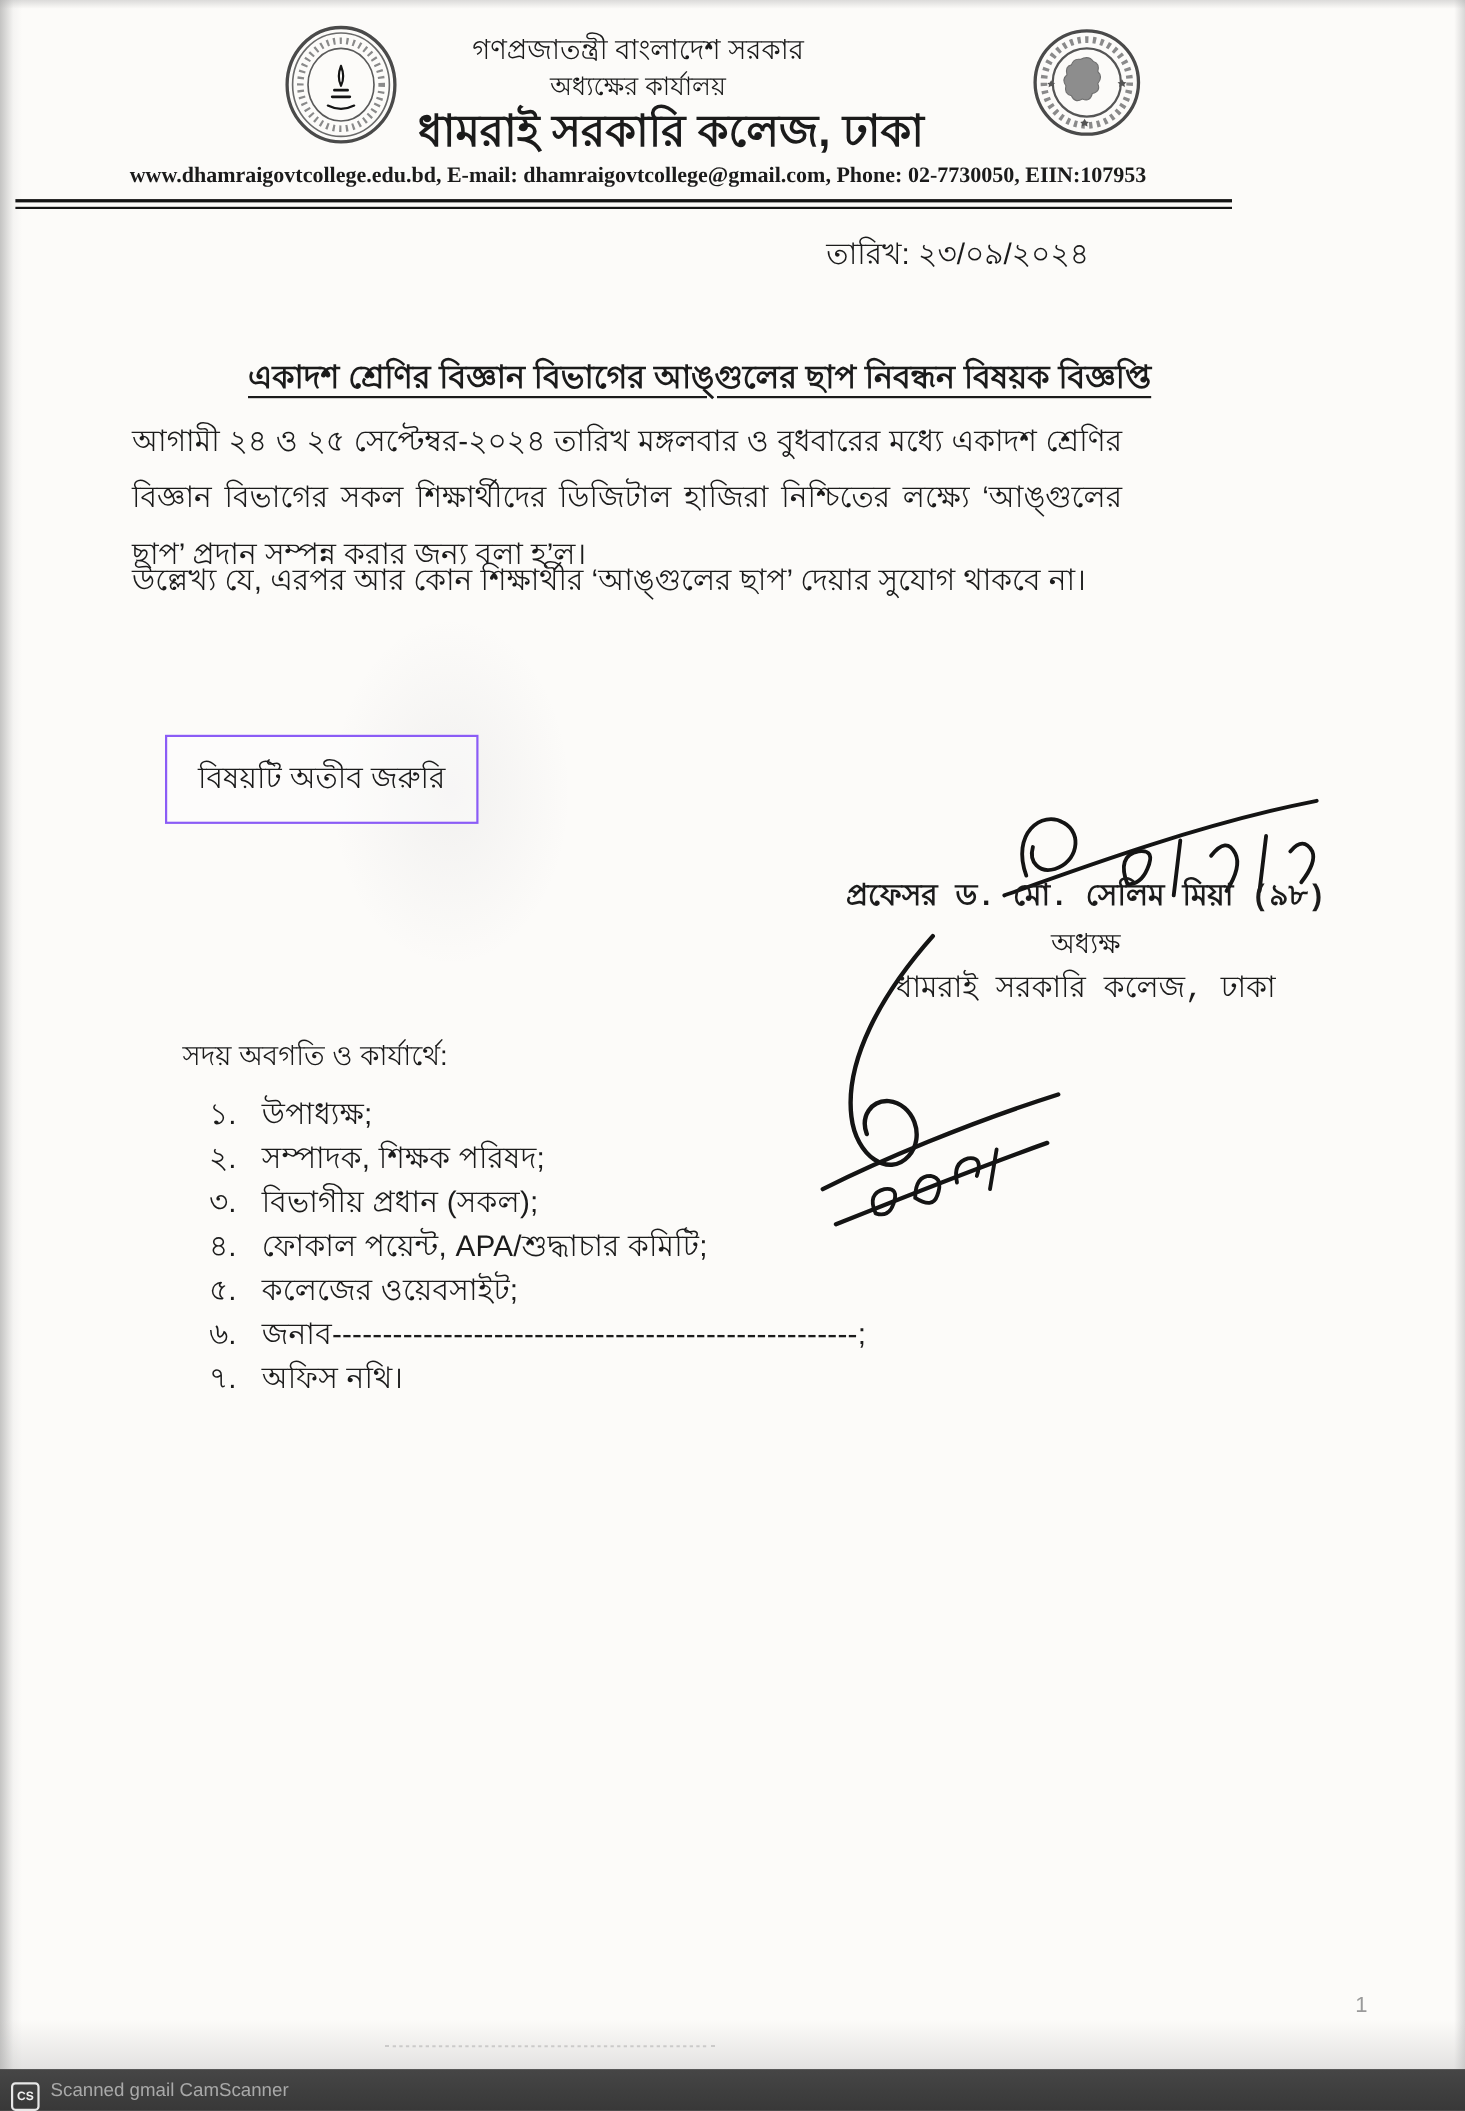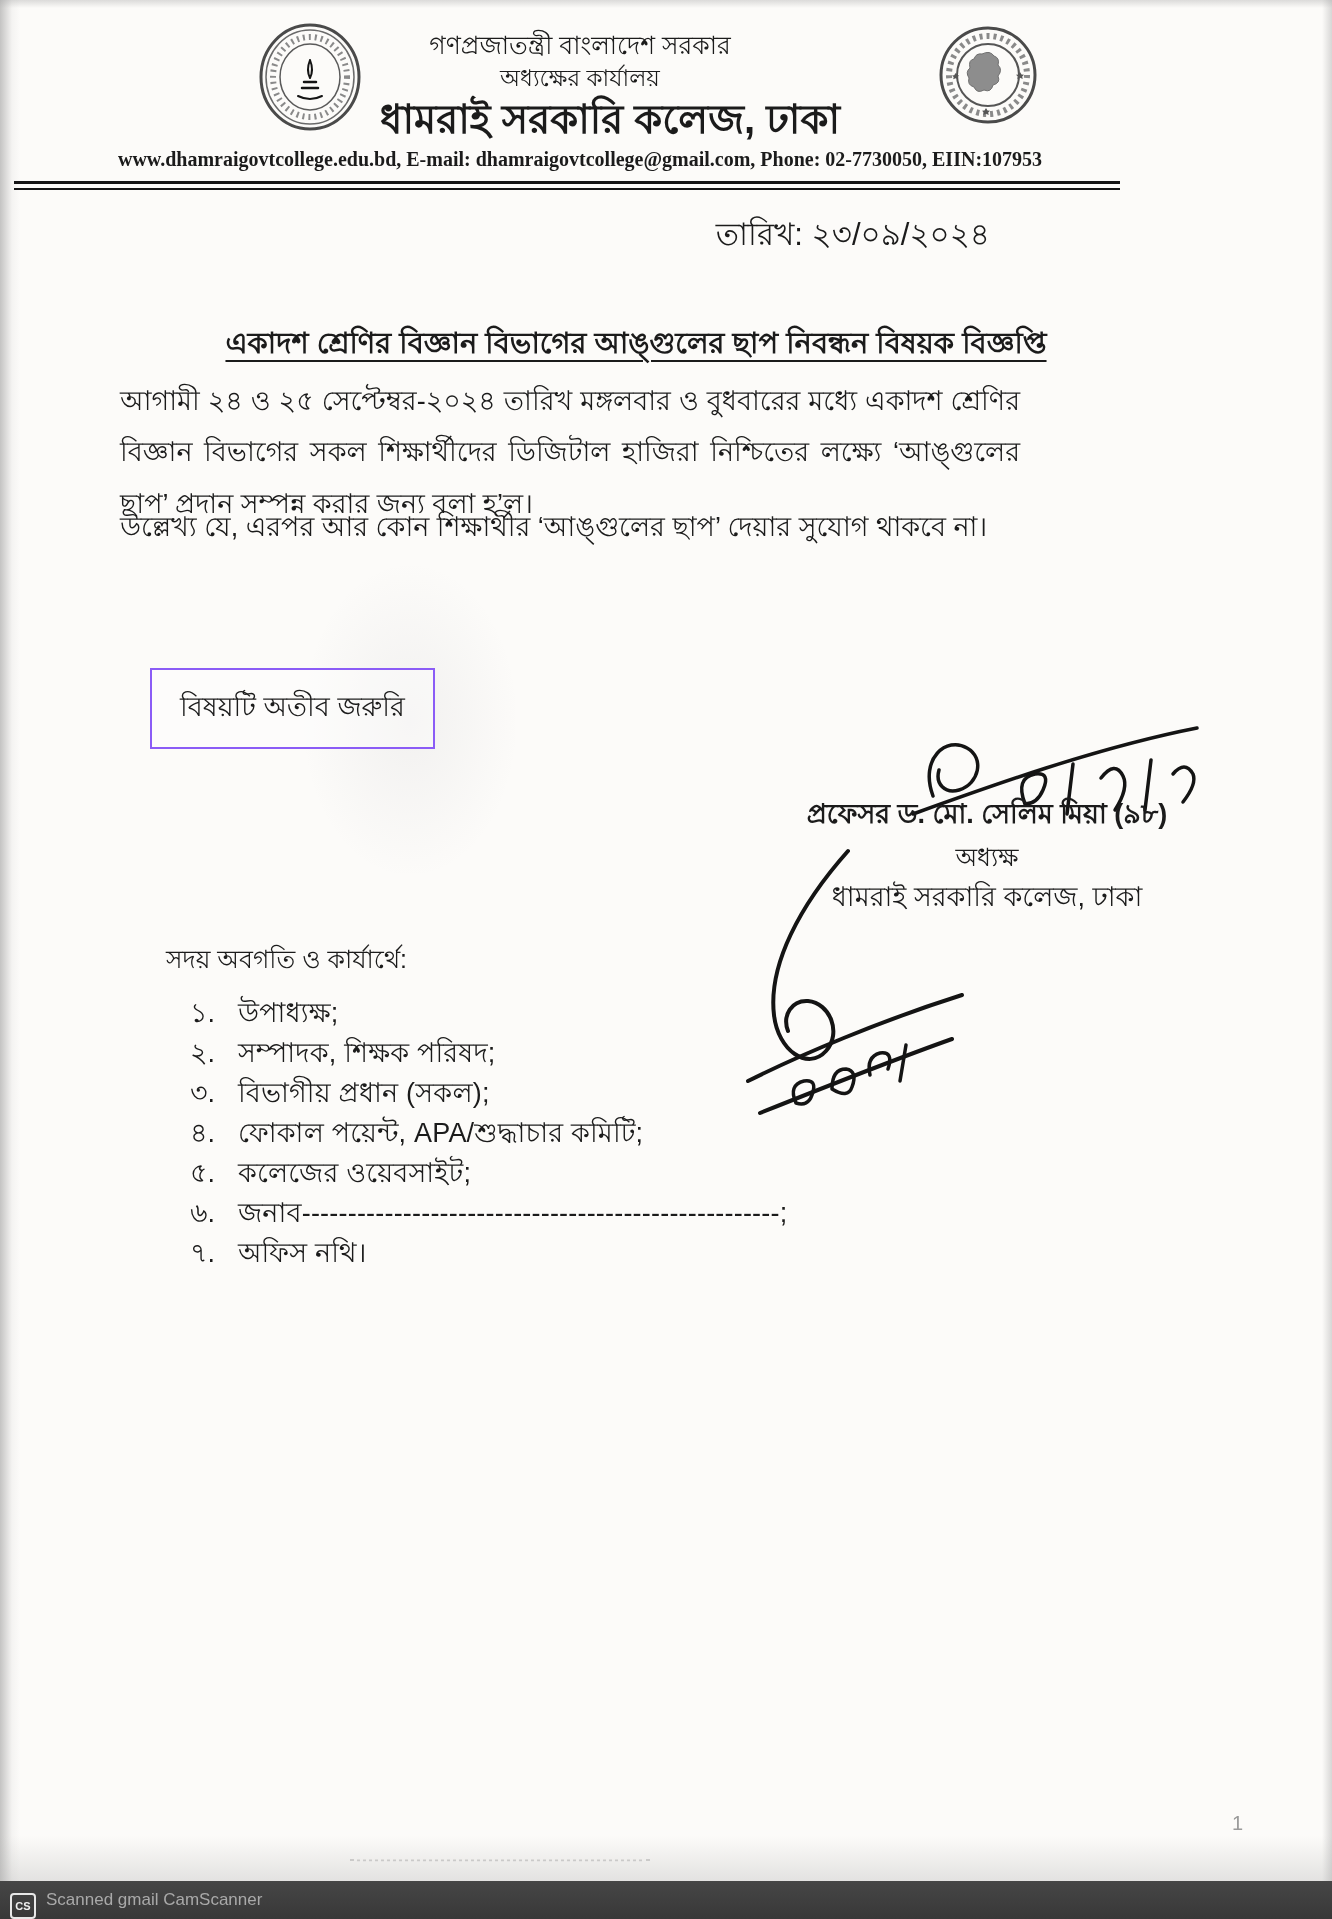--- a/index.html
+++ b/index.html
@@ -25,38 +25,38 @@
   .centered{text-align:center;}
 
   
   .h-line1{left:330px;top:26px;width:500px;font-size:25px;font-family:"Liberation Sans",sans-serif;}
   .h-line2{left:330px;top:60px;width:500px;font-size:23px;font-family:"Liberation Sans",sans-serif;}
   .h-line3{left:280px;top:88px;width:660px;font-size:40px;font-weight:bold;font-family:"Liberation Sans",sans-serif;}
   .h-contact{left:60px;top:148px;width:1040px;font-size:20px;font-weight:600;}
   .rule1{left:14px;top:181px;width:1106px;height:3px;background:#151515;}
   .rule2{left:14px;top:188px;width:1106px;height:2px;background:#151515;}
 
-  .date-line{left:690px;top:210px;width:300px;text-align:right;font-size:31px;font-family:"Liberation Sans",sans-serif;}
+  .date-line{left:690px;top:210px;width:300px;text-align:right;font-size:27px;font-family:"Liberation Sans",sans-serif;}
 
   .title{
     left:156px;top:320px;width:960px;font-size:29px;font-weight:bold;
     font-family:"Liberation Sans",sans-serif;
     text-decoration:underline;text-underline-offset:7px;text-decoration-thickness:2px;
   }
   .para{left:120px;width:900px;font-size:27px;line-height:1.9;text-align:justify;
     font-family:"Liberation Sans",sans-serif;}
   .para1{top:376px;}
   .para2{top:502px;}
 
   .urgent-box{
     left:150px;top:668px;border:2px solid #8b5cf6;padding:16px 28px;
     font-size:27px;font-family:"Liberation Sans",sans-serif;background:rgba(255,255,255,.4);
   }
 
-  .sig-block{left:752px;width:470px;text-align:center;font-family:Liberation Sans, sans-serif;}
+  .sig-block{left:752px;width:470px;text-align:center;font-family:Liberation Mono, monospace;}
   .sig-name{top:793px;font-size:27px;font-weight:bold;}
   .sig-desig{top:838px;font-size:25px;}
   .sig-inst{top:876px;font-size:27px;}
   .sig-svg1{left:905px;top:718px;width:300px;height:115px;}
   .sig-svg2{left:730px;top:845px;width:250px;height:290px;}
 
   .dist-head{left:166px;top:940px;font-size:25px;font-family:"Liberation Sans",sans-serif;}
   .dist-list{left:190px;top:992px;width:760px;font-family:"Liberation Sans",sans-serif;}
   .dist-row{display:flex;height:40px;align-items:flex-start;font-size:27px;}
   .dist-num{width:48px;flex:0 0 48px;}

